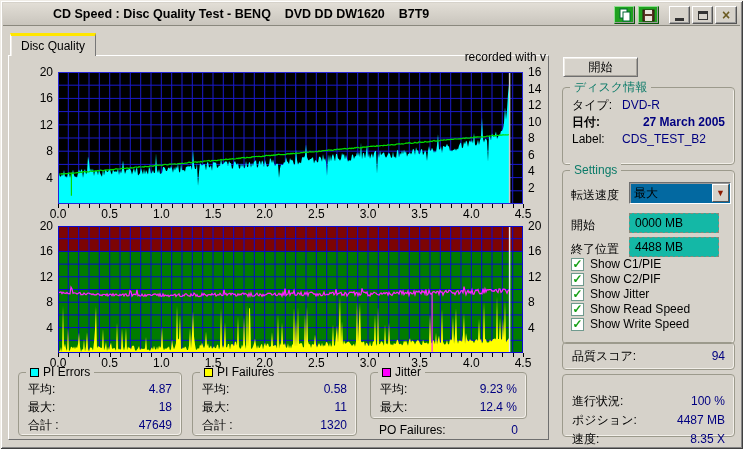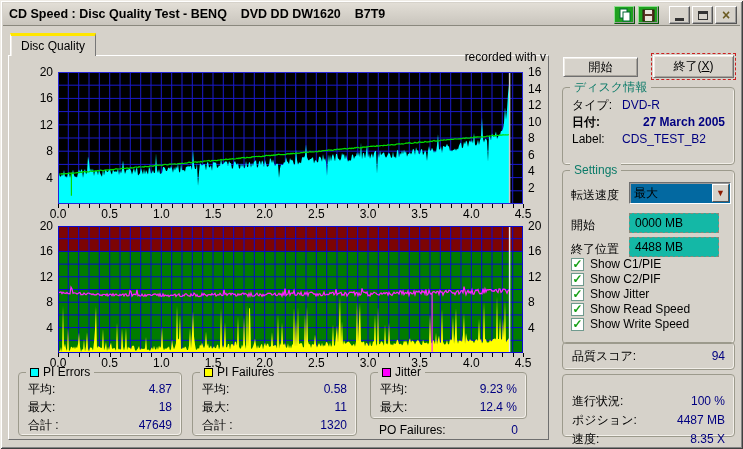--- a/index.html
+++ b/index.html
@@ -4,21 +4,21 @@
 <style>
   html,body{margin:0;padding:0;background:#808080;}
   *{box-sizing:border-box;font-family:"Liberation Sans",sans-serif;}
   #win{position:relative;width:743px;height:449px;background:#d6d2ca;overflow:hidden;
        box-shadow:inset 1px 1px 0 #efece6, inset -1px -1px 0 #404040,
                   inset 2px 2px 0 #ffffff, inset -2px -2px 0 #848484;}
   .abs{position:absolute;}
   .titlebar{position:absolute;left:3px;top:3px;width:737px;height:23px;
             background:linear-gradient(#e2ded6,#c9c5bd);
             border-bottom:1px solid #8a887e;display:flex;align-items:center;}
-  .title{font-weight:bold;font-size:12.5px;color:#000;padding-left:6px;white-space:pre;}
+  .title{font-weight:bold;font-size:12.5px;color:#000;padding-left:6px;white-space:pre;margin-left:44px;}
   .tbtn{position:absolute;top:6px;width:21px;height:18px;background:#d6d2ca;
         border:1px solid;border-color:#fff #555 #555 #fff;box-shadow:inset -1px -1px 0 #9a9a9a;
         display:flex;align-items:center;justify-content:center;font-size:11px;color:#222;cursor:default;}
   .tbtn.green{background:#1fa11f;border-color:#8fe08f #0a560a #0a560a #8fe08f;}
   .glyph-min{width:9px;height:3px;background:#333;margin-top:9px;}
   .glyph-max{width:10px;height:9px;border:1px solid #333;border-top:3px solid #333;}
   .glyph-close{font-weight:bold;color:#6b5b22;font-size:14px;line-height:14px;}
   .tab{position:absolute;left:10px;top:33px;width:86px;height:23px;background:#d6d2ca;z-index:3;
        border-left:1px solid #fff;border-right:1px solid #777;border-top:3px solid #ffe600;
        box-shadow:inset 1px 0 0 #efece6;display:flex;align-items:center;justify-content:center;
@@ -166,25 +166,20 @@
       </div>
   </div>
   <div class="srow abs" style="left:370px;top:421px;width:157px;z-index:2;">
     <span>PO Failures:</span>
       <span class="val">0</span>
   </div>
 
   <div class="btn abs" style="left:563px;top:57px;width:75px;height:20px;">
     <span>開始</span>
   </div>
-  <div class="focuswrap" style="left:651px;top:53px;width:85px;height:27px;">
-    <div class="btn" style="width:100%;height:100%;">
-      <span><span>終了(</span><u>X</u><span>)</span></span>
-    </div>
-  </div>
 
   <div class="gbox" style="left:562px;top:87px;width:173px;height:78px;padding:9px 0 0 0;">
     <div class="gtitle">ディスク情報</div>
     <div class="srow" style="justify-content:flex-start;line-height:17px;">
         <span style="width:50px;">タイプ:</span>
         <span class="val">DVD-R</span>
       </div>
     <div class="srow" style="justify-content:space-between;line-height:17px;font-weight:bold;">
         <span style="width:50px;">日付:</span>
         <span class="val">27 March 2005</span>

